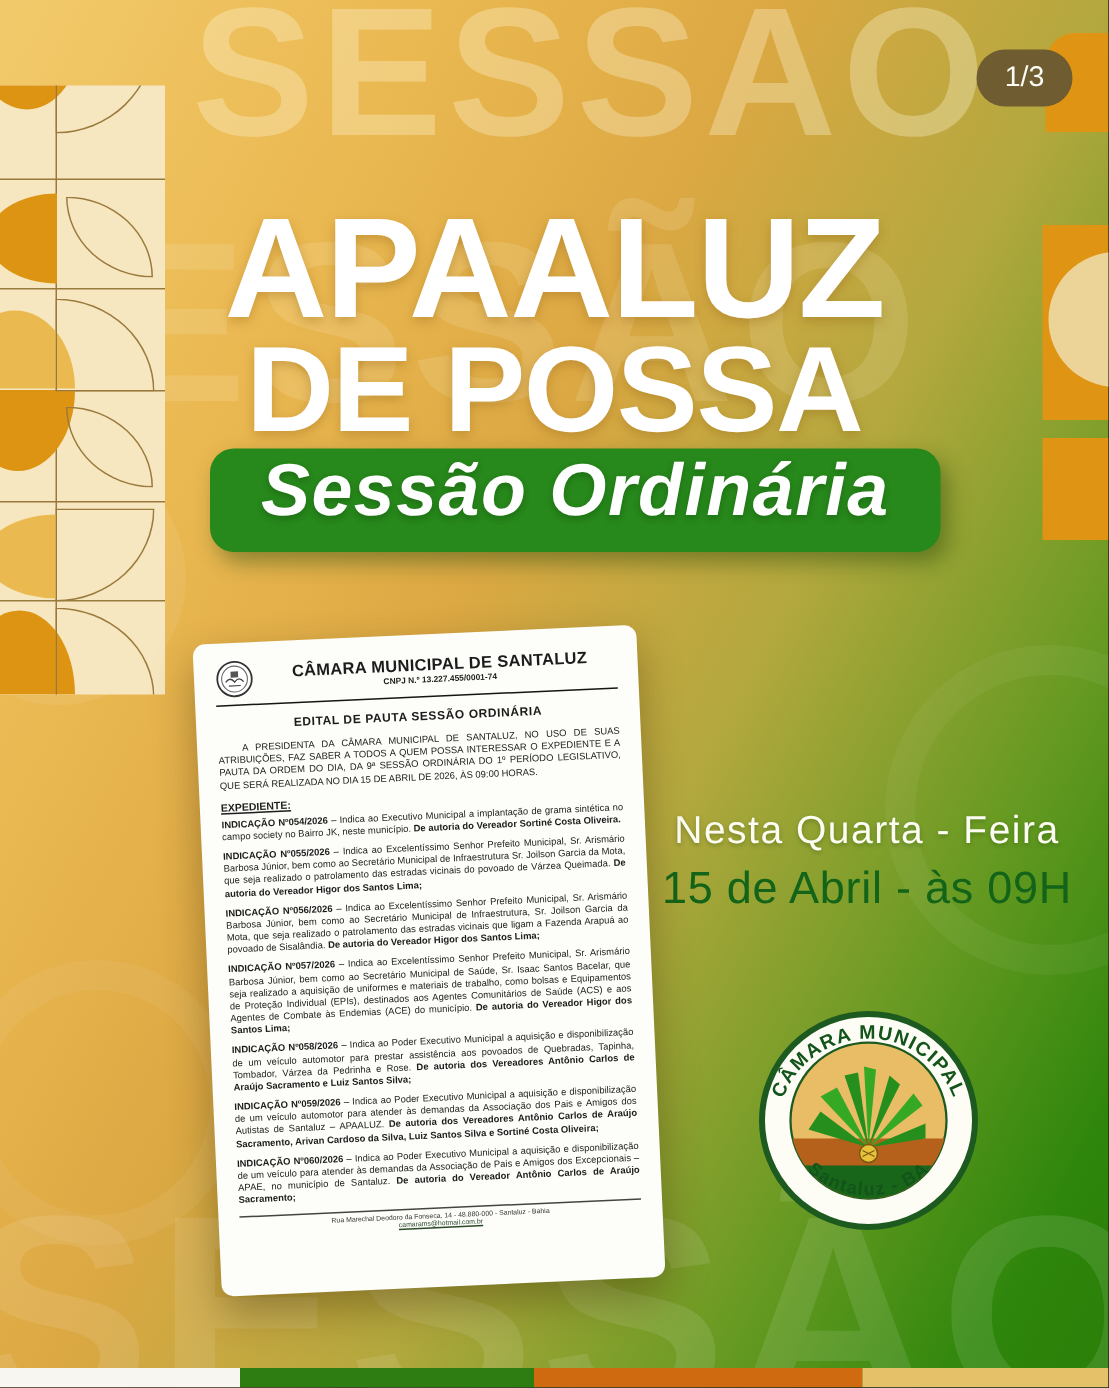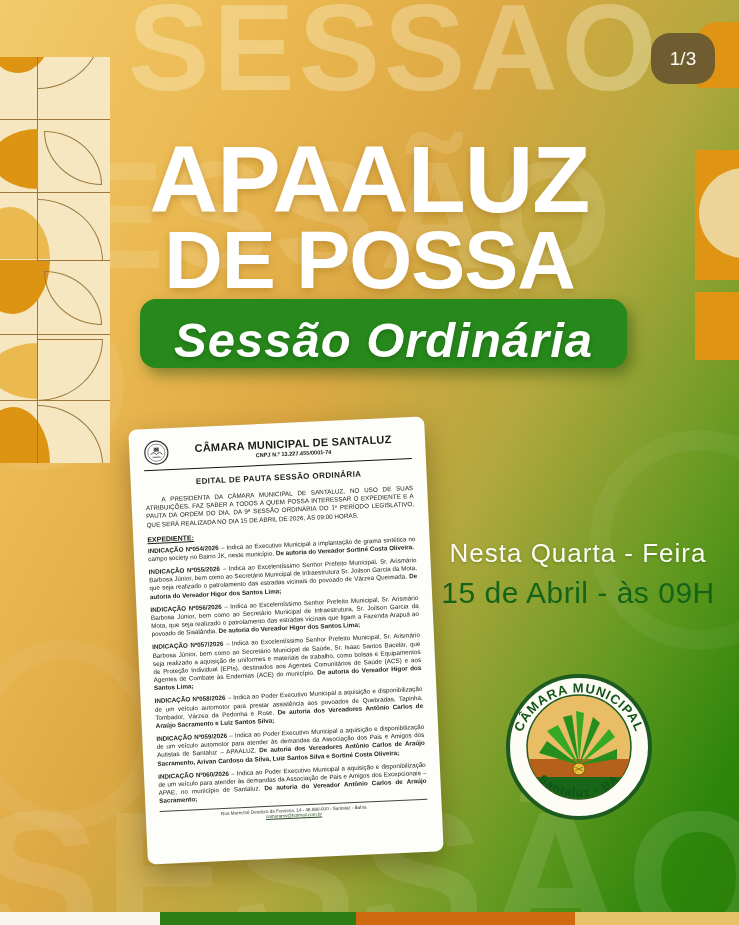--- a/index.html
+++ b/index.html
@@ -29,32 +29,32 @@
   .halfc-light{position:absolute;background:#eaba51;}
   .r-left{border-radius:100% 0 0 100%/50% 0 0 50%;}
   .r-bottom{border-radius:0 0 50% 50%/0 0 100% 100%;}
   .r-top{border-radius:50% 50% 0 0/100% 100% 0 0;}
   
   .deco-right-a{position:absolute;left:697px;top:22px;width:42px;height:66px;background:#e09414;border-radius:20px 0 0 0;}
   .deco-right-b{position:absolute;left:695px;top:150px;width:44px;height:130px;background:#e09414;}
   .deco-right-circle{position:absolute;left:699px;top:168px;width:90px;height:90px;border-radius:50%;background:#ecd498;}
   .deco-right-c{position:absolute;left:695px;top:292px;width:44px;height:68px;background:#e09414;}
   
-  .page-badge{position:absolute;left:651px;top:33px;width:64px;height:51px;border-radius:19px;
+  .page-badge{position:absolute;left:651px;top:33px;width:64px;height:38px;border-radius:19px;
     background:#6f5c31;color:#fdfdf5;font-size:19px;display:flex;align-items:center;justify-content:center;}
   
   .tagline{position:absolute;left:0;top:92px;width:739px;text-align:center;
     color:#b5831d;font-size:16px;font-weight:bold;letter-spacing:5px;}
   .title{position:absolute;left:0;top:136px;width:739px;text-align:center;color:#ffffff;
     font-weight:bold;line-height:0.92;text-shadow:0 3px 7px rgba(140,95,20,0.35);}
   .title .t1{font-size:95px;letter-spacing:-1px;display:block;}
   .title .t2{font-size:81px;letter-spacing:-1px;display:block;}
   .banner{position:absolute;left:140px;top:299px;width:487px;height:69px;border-radius:16px;
     background:#27881b;box-shadow:5px 7px 14px rgba(30,70,10,0.45);
-    display:flex;align-items:flex-end;justify-content:center;}
+    display:flex;align-items:flex-start;justify-content:center;}
   .banner span{color:#ffffff;font-size:49px;font-weight:bold;font-style:italic;letter-spacing:1px;
     text-shadow:0 2px 4px rgba(10,50,5,0.3);}
   
   .schedule{position:absolute;left:428px;top:538px;width:300px;text-align:center;}
   .schedule .s1{color:#fcfcf2;font-size:26px;letter-spacing:1px;text-shadow:0 1px 3px rgba(30,70,10,0.35);}
   .schedule .s2{color:#136418;font-size:30px;font-weight:normal;margin-top:7px;letter-spacing:0.5px;}
   
   .paper{position:absolute;left:138px;top:423px;width:296px;height:435px;background:#fdfdf9;
     border-radius:8px;transform:rotate(-2.6deg);transform-origin:50% 50%;
     box-shadow:0 12px 28px rgba(55,40,5,0.38);padding:11px 14px 7px;box-sizing:border-box;

